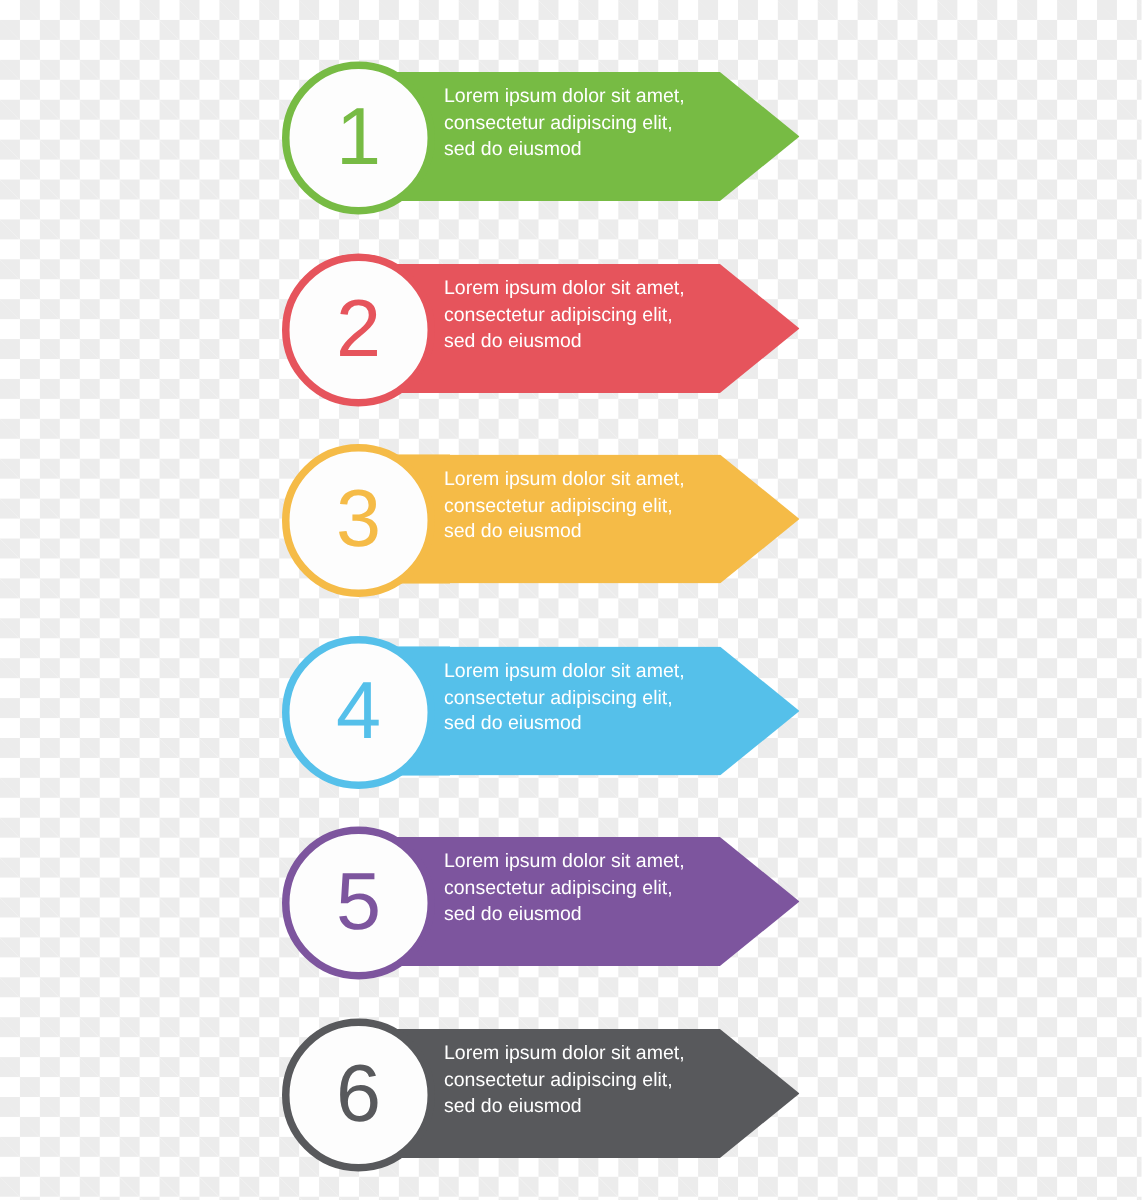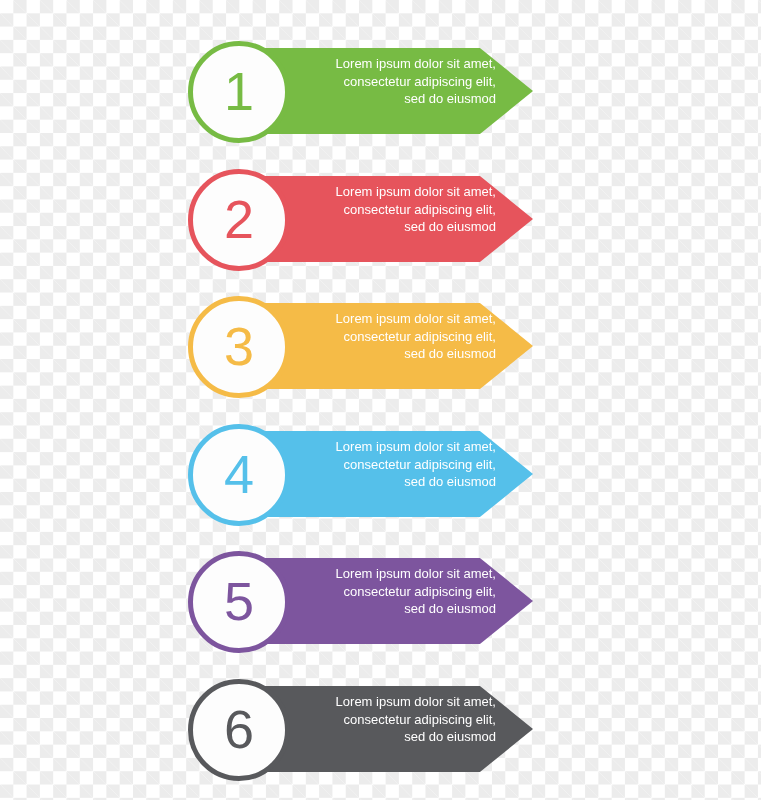--- a/index.html
+++ b/index.html
@@ -80,21 +80,21 @@
     font-family: "Liberation Sans", sans-serif;
     letter-spacing: 0px;
     margin-top: -2px;
   }
 
   .desc {
     position: absolute;
     left: 296px;
     top: 14px;
     width: 200px;
-    text-align: right;
+    text-align: left;
     color: #ffffff;
     font-size: 13px;
     line-height: 17.5px;
     font-family: "Liberation Sans", sans-serif;
     white-space: pre-line;
   }
 </style>
 </head>
 <body>
 

